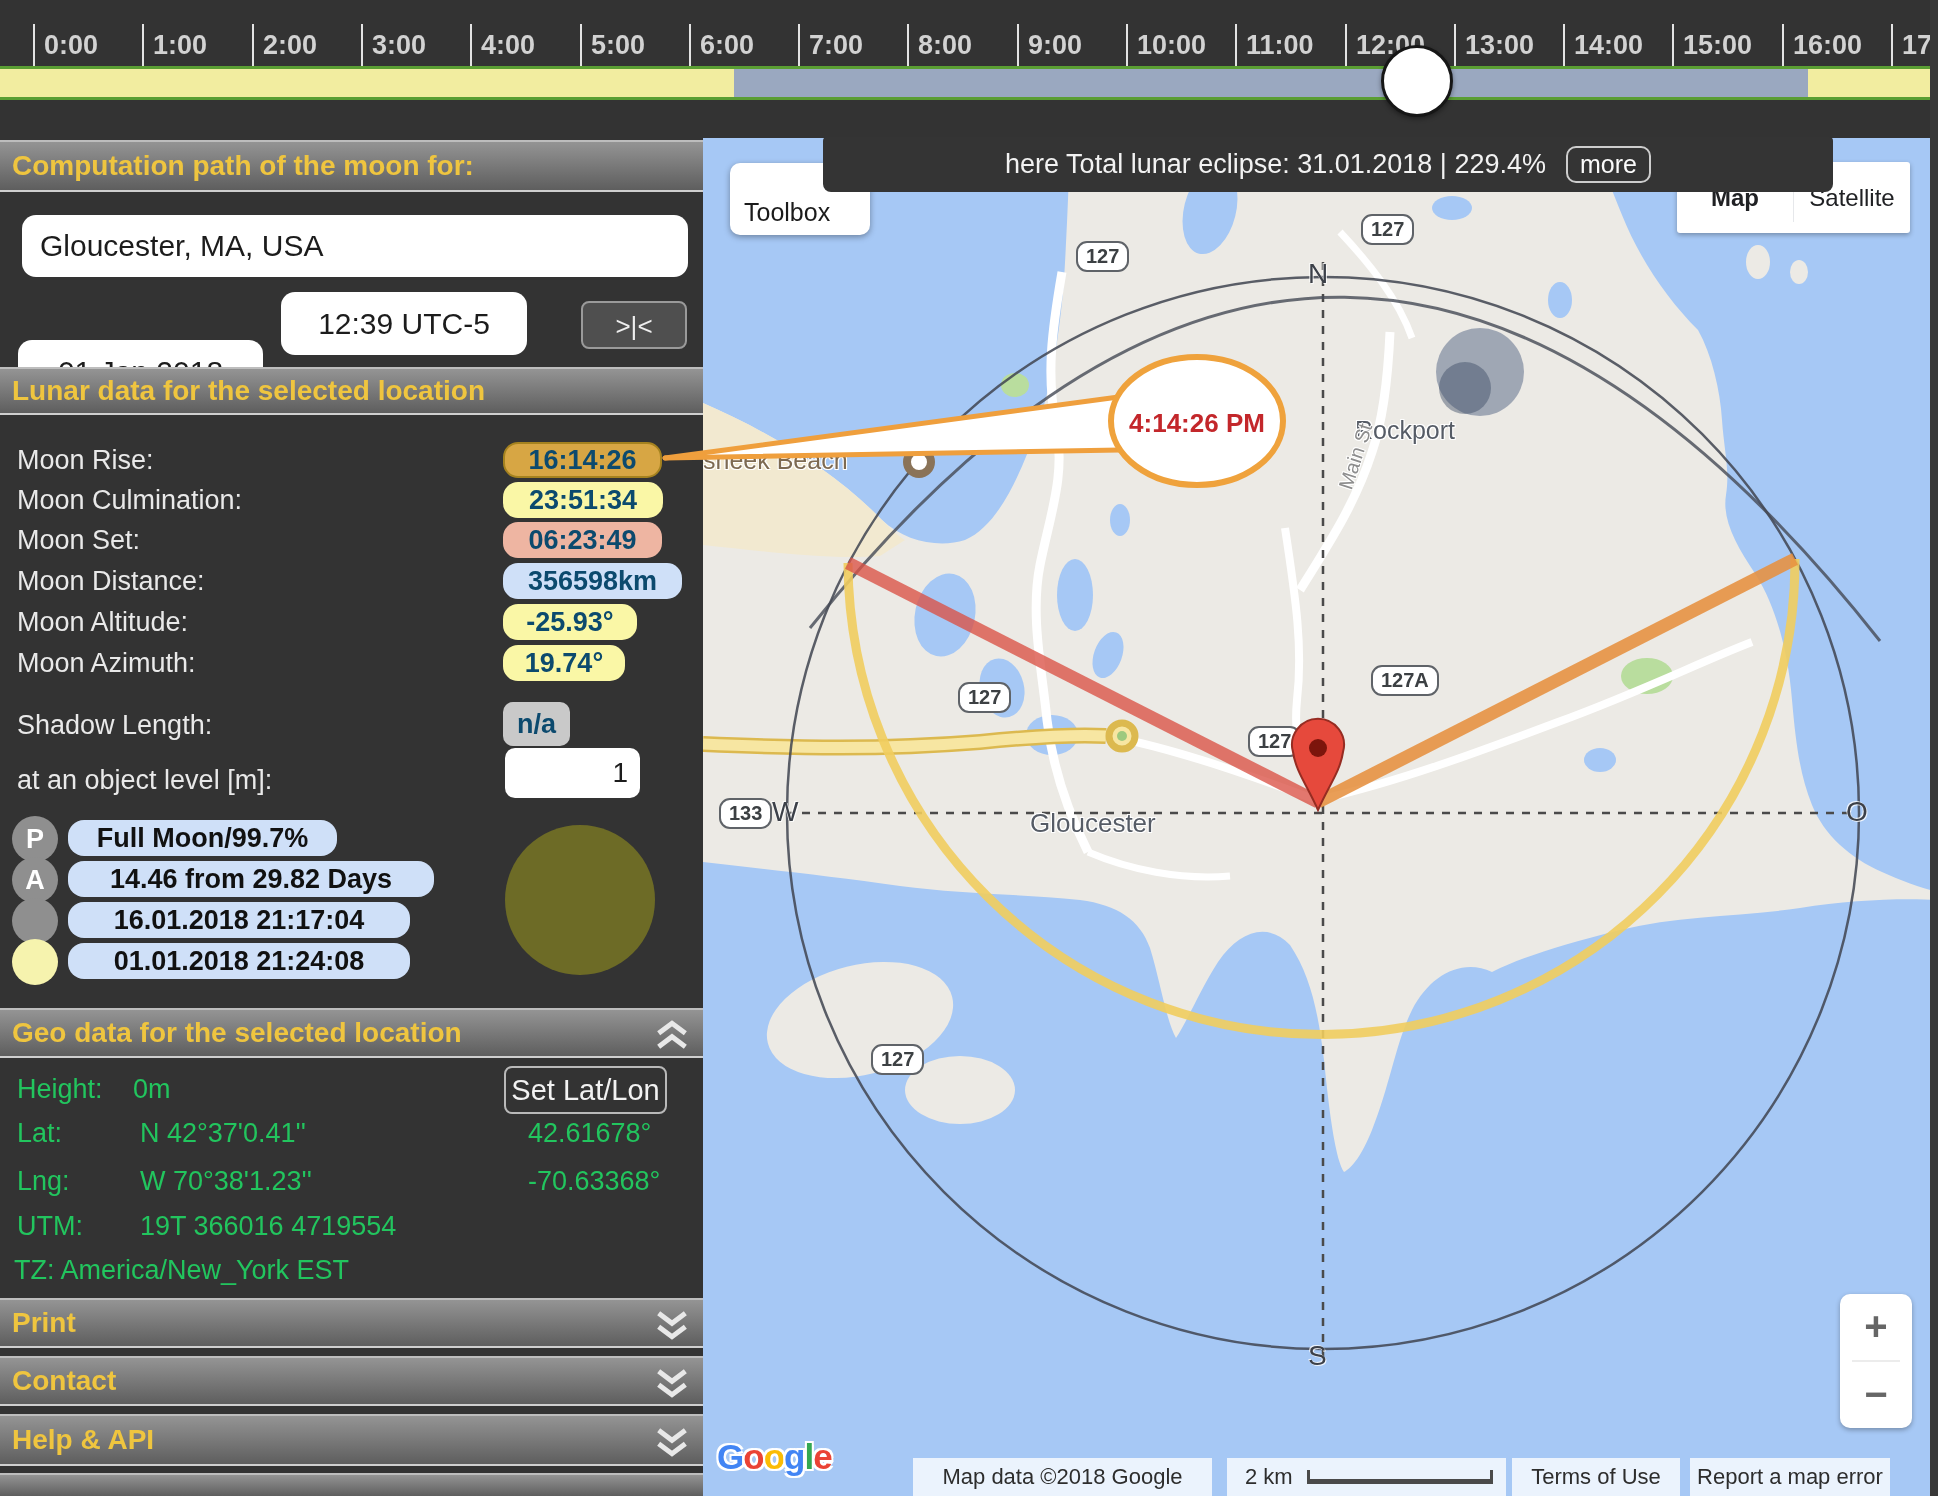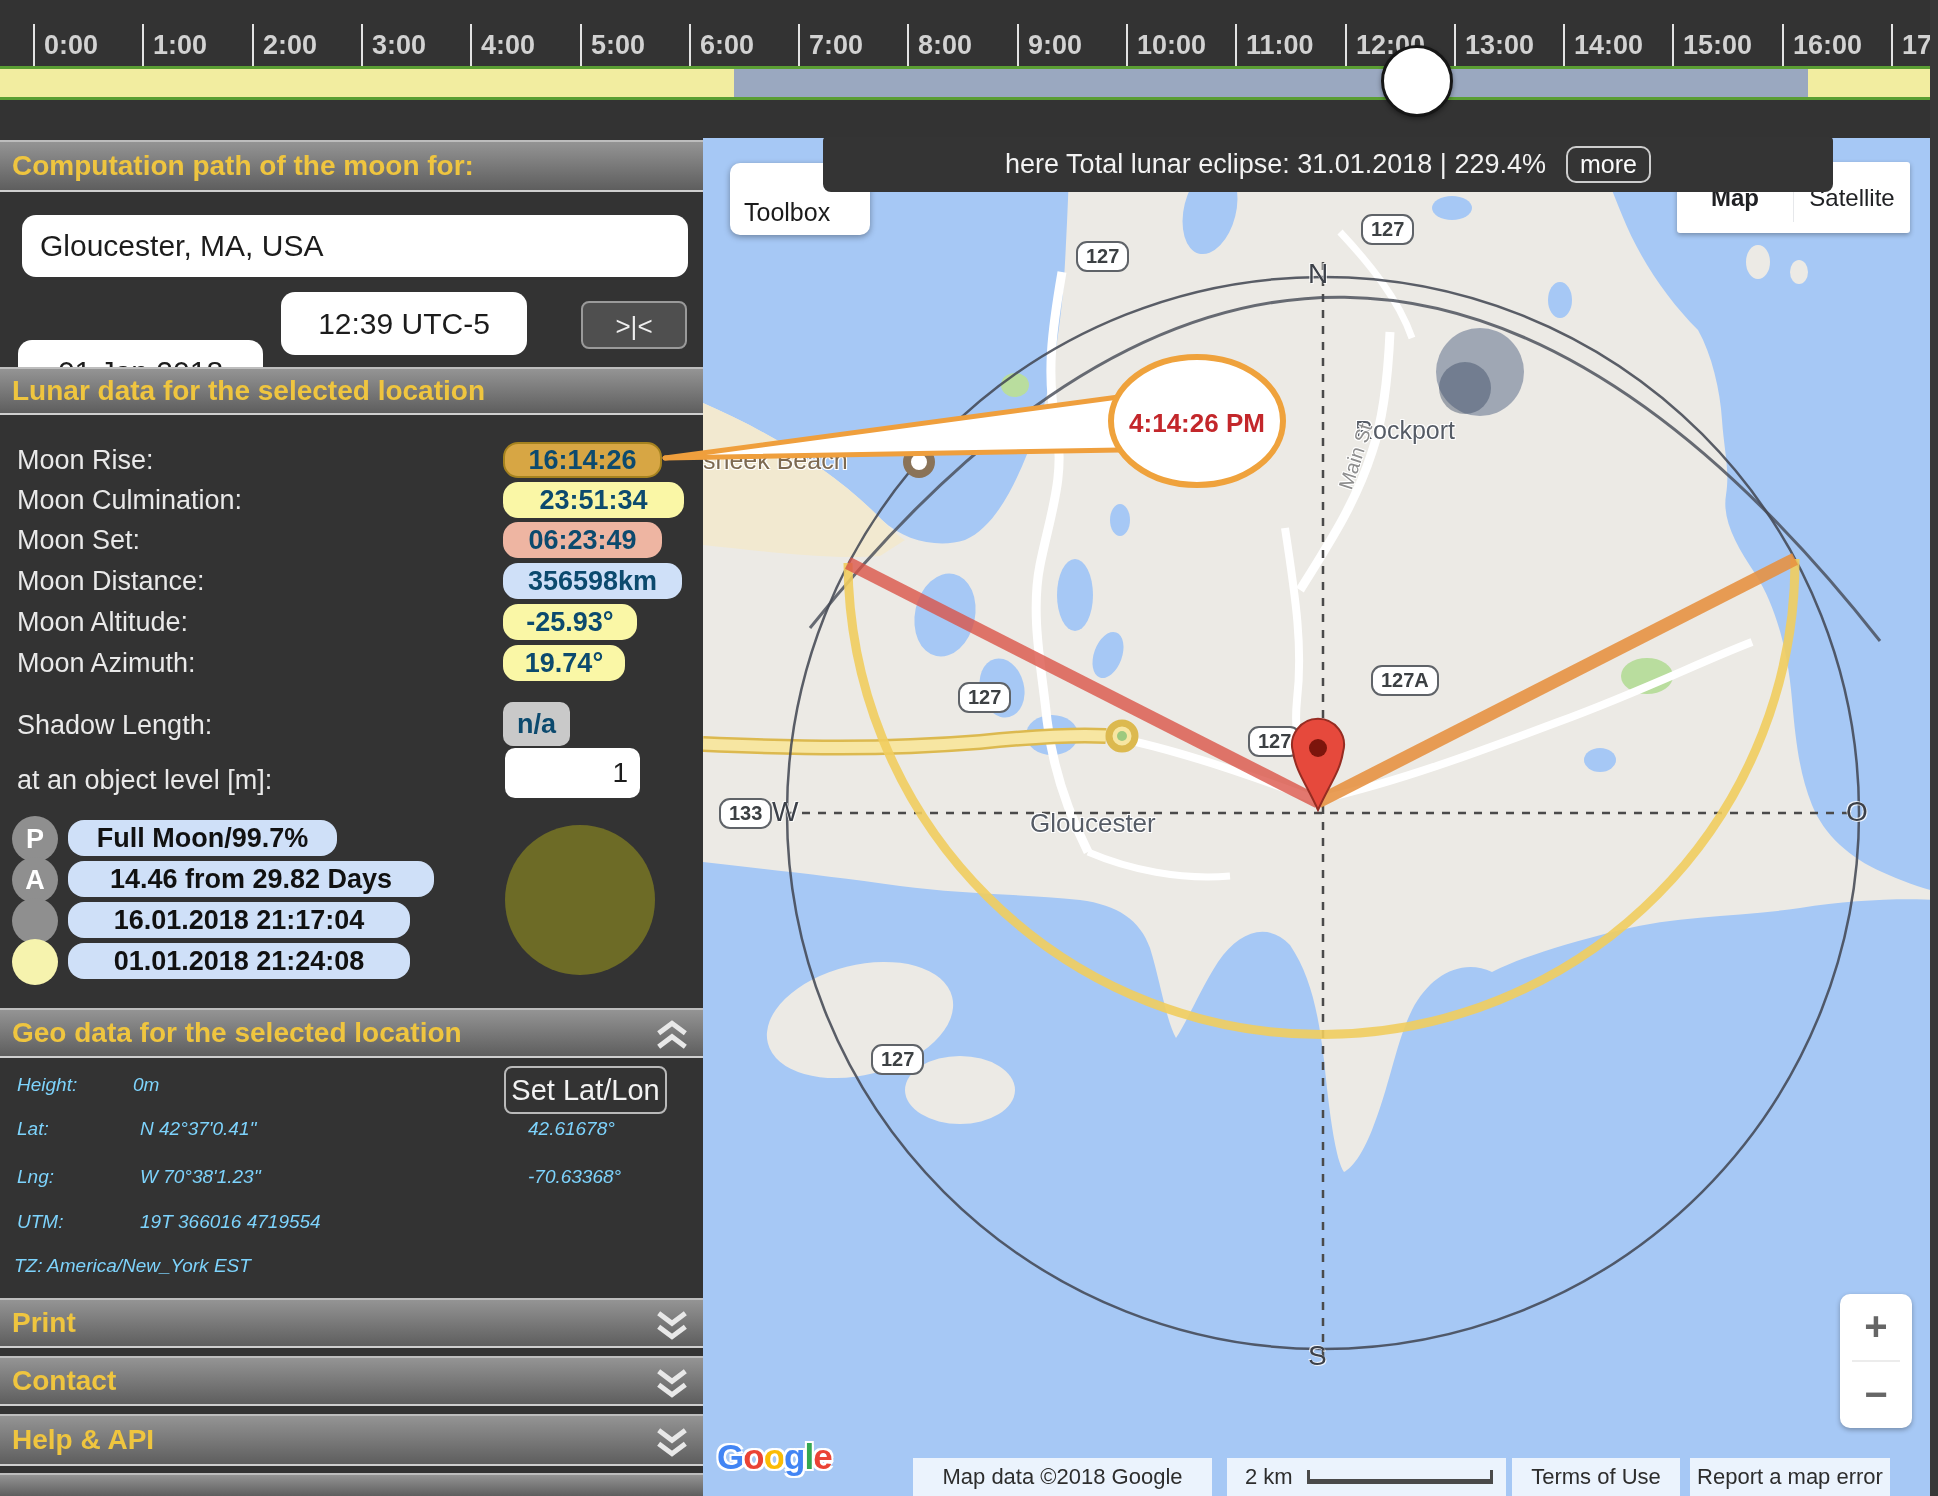--- a/index.html
+++ b/index.html
@@ -20,21 +20,21 @@
   .secbar .t{position:absolute;left:12px;top:50%;transform:translateY(-50%);}
   .whitebox{position:absolute;background:#fff;border-radius:14px;color:#1c1c1c;font-size:30px;}
   .slabel{position:absolute;color:#e9e9e9;font-size:27px;white-space:nowrap;}
   .pill{position:absolute;left:503px;height:36px;line-height:36px;border-radius:15px;
         text-align:center;font-size:27px;font-weight:600;color:#0c4a6e;box-sizing:border-box;}
   .ppill{position:absolute;left:68px;height:36px;line-height:36px;border-radius:16px;background:#cfe0f8;
          text-align:center;font-size:27px;font-weight:600;color:#111;}
   .picon{position:absolute;left:12px;width:46px;height:46px;border-radius:50%;background:#8f8f8f;
          color:#fff;font-size:27px;font-weight:bold;text-align:center;line-height:46px;}
   .chev{position:absolute;left:652px;width:40px;}
-  .geo{position:absolute;color:#7dd3fc;font-size:19px;white-space:nowrap;font-style:italic;}
+  .geo{position:absolute;color:#22c55e;font-size:27px;white-space:nowrap;}
   
   #map{position:absolute;left:703px;top:138px;width:1235px;height:1358px;overflow:hidden;background:#a6c8f5;}
   .mlabel{position:absolute;font-size:25px;color:#565c66;font-weight:500;white-space:nowrap;
           text-shadow:-1px -1px 0 #fff,1px -1px 0 #fff,-1px 1px 0 #fff,1px 1px 0 #fff;}
   .compass{position:absolute;font-size:28px;color:#3c4048;font-weight:500;
            text-shadow:-1px -1px 0 rgba(255,255,255,.8),1px 1px 0 rgba(255,255,255,.8);}
   .shield{position:absolute;background:#fff;border:2px solid #5f6368;border-radius:11px;
           font-size:20px;font-weight:600;color:#3c4043;padding:2px 8px;white-space:nowrap;}
   #banner{position:absolute;left:823px;top:137px;width:1010px;height:55px;background:#343434;
           border-radius:4px 4px 8px 8px;z-index:45;display:flex;align-items:center;justify-content:center;
@@ -104,21 +104,21 @@
   <div style="position:absolute;left:581px;top:301px;width:106px;height:48px;line-height:46px;background:#4f4f4f;
               border:2px solid #9a9a9a;border-radius:8px;color:#eee;font-size:26px;text-align:center;box-sizing:border-box;">&gt;|&lt;</div>
 
   <div class="secbar" style="top:367px;height:48px;">
     <span class="t">Lunar data for the selected location</span>
   </div>
 
   <div class="slabel" style="left:17px;top:442px;line-height:36px">Moon Rise:</div>
   <div class="pill" style="top:442px;width:159px;background:#d7a644;border:2px solid #a5821f;line-height:32px">16:14:26</div>
   <div class="slabel" style="left:17px;top:482px;line-height:36px">Moon Culmination:</div>
-  <div class="pill" style="top:482px;width:181px;background:#faf7a6;">23:51:34</div>
+  <div class="pill" style="top:482px;width:160px;background:#faf7a6;">23:51:34</div>
   <div class="slabel" style="left:17px;top:522px;line-height:36px">Moon Set:</div>
   <div class="pill" style="top:522px;width:159px;background:#eeb5a2;">06:23:49</div>
   <div class="slabel" style="left:17px;top:563px;line-height:36px">Moon Distance:</div>
   <div class="pill" style="top:563px;width:179px;background:#cfe0f8;">356598km</div>
   <div class="slabel" style="left:17px;top:604px;line-height:36px">Moon Altitude:</div>
   <div class="pill" style="top:604px;width:134px;background:#faf7a6;">-25.93°</div>
   <div class="slabel" style="left:17px;top:645px;line-height:36px">Moon Azimuth:</div>
   <div class="pill" style="top:645px;width:122px;background:#faf7a6;">19.74°</div>
 
   <div class="slabel" style="left:17px;top:705px;line-height:40px">Shadow Length:</div>

